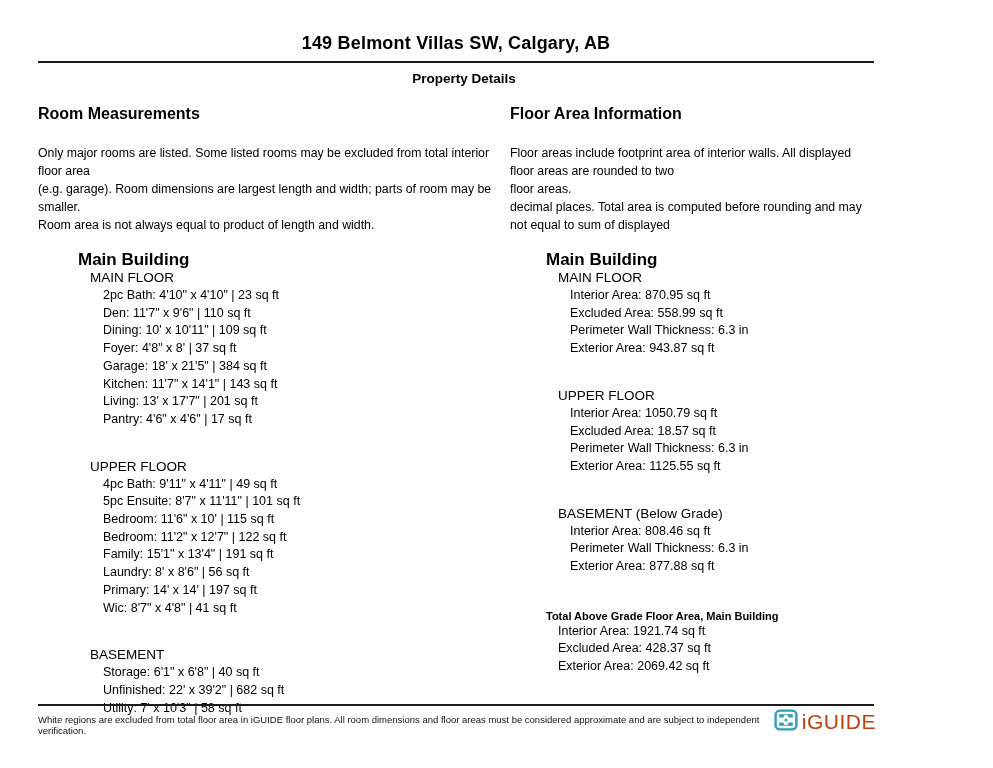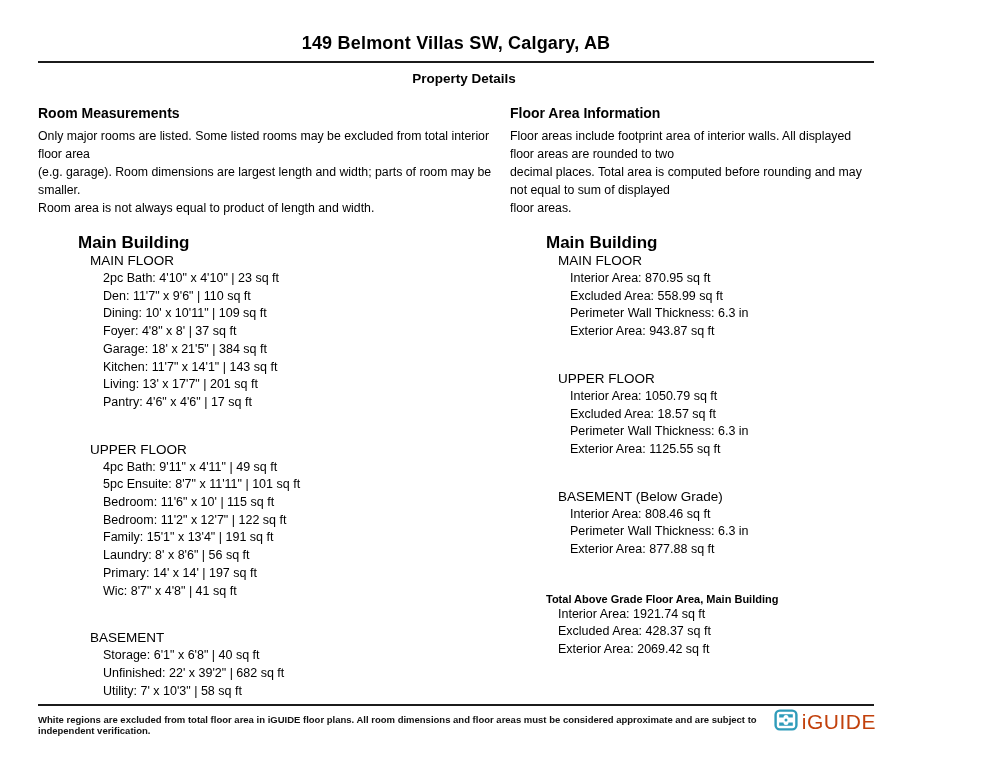--- a/index.html
+++ b/index.html
@@ -14,21 +14,21 @@
   }
   header { padding-top: 33px; text-align: center; }
   .title { font-size: 18px; font-weight: bold; letter-spacing: 0.2px; }
   .rule { border-top: 2px solid #1b1b1b; margin: 7px 38px 0 38px; }
   .subtitle { font-size: 13.5px; font-weight: bold; margin-top: 8px; margin-left: 16px; }
 
   .columns { display: flex; padding: 0 38px; margin-top: 19px; align-items: flex-start; }
   .col-left  { width: 472px; flex: none; }
   .col-right { flex: 1; }
 
-  .section-heading { font-size: 14px; font-weight: bold; margin-bottom: 6px; }
+  .section-heading { font-size: 16px; font-weight: bold; margin-bottom: 21px; }
   .desc-line { font-size: 12.3px; line-height: 18px; }
 
   .building-name { font-size: 17px; font-weight: bold; margin-top: 16px; }
   .floor-name { font-size: 13.5px; margin-bottom: 2px; }
   .line { font-size: 12.5px; line-height: 17.7px; }
   .floor-group + .floor-group { margin-top: 30px; }
 
   .col-left  .building-name { margin-left: 40px; }
   .col-left  .floor-name    { margin-left: 52px; }
   .col-left  .line          { margin-left: 65px; }
@@ -41,21 +41,21 @@
   .col-right .total-line { margin-left: 48px; }
 
   .footer-rule {
     position: absolute; left: 38px; right: 38px; top: 704px;
     border-top: 2px solid #1b1b1b;
   }
   .footer-row {
     position: absolute; left: 38px; right: 36px; top: 706px;
     display: flex; justify-content: space-between; align-items: flex-start;
   }
-  .footer-text { font-size: 9.5px; padding-top: 8px; color: #111; font-weight: bold; }
+  .footer-text { font-size: 9.5px; padding-top: 8px; color: #111; }
   .logo { display: flex; align-items: center; gap: 4px; padding-top: 2px; }
   .logo-text {
     font-size: 21px; color: #c2410c; letter-spacing: 0.5px;
     font-weight: normal;
   }
   .logo-icon { display: inline-block; }
 </style>
 </head>
 <body>
 
@@ -105,22 +105,22 @@
         <div class="floor-name">BASEMENT</div>
         <div class="line">Storage: 6'1" x 6'8" | 40 sq ft</div>
         <div class="line">Unfinished: 22' x 39'2" | 682 sq ft</div>
         <div class="line">Utility: 7' x 10'3" | 58 sq ft</div>
       </div>
     </section>
 
     <section class="col-right">
       <div class="section-heading">Floor Area Information</div>
       <div class="desc-line">Floor areas include footprint area of interior walls. All displayed floor areas are rounded to two</div>
+      <div class="desc-line">floor areas.</div>
       <div class="desc-line">decimal places. Total area is computed before rounding and may not equal to sum of displayed</div>
-      <div class="desc-line">floor areas.</div>
 
       <div class="building-name">Main Building</div>
 
       <div class="floor-group">
         <div class="floor-name">MAIN FLOOR</div>
         <div class="line">Interior Area: 870.95 sq ft</div>
         <div class="line">Excluded Area: 558.99 sq ft</div>
         <div class="line">Perimeter Wall Thickness: 6.3 in</div>
         <div class="line">Exterior Area: 943.87 sq ft</div>
       </div>

